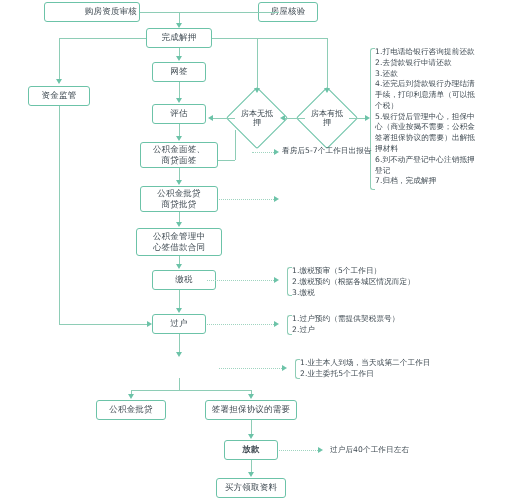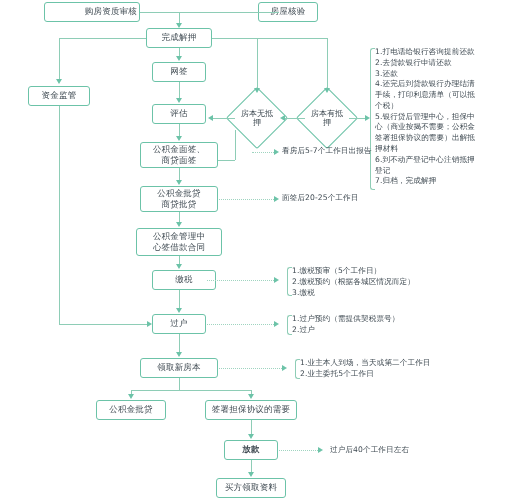--- a/index.html
+++ b/index.html
@@ -166,23 +166,20 @@
   </div>
 
   <div class="node" style="left:152px; top:270px; width:64px; height:20px;">
     <span>缴税</span>
   </div>
 
   <div class="node" style="left:152px; top:314px; width:54px; height:20px;">
     <span>过户</span>
   </div>
 
-  <div class="node" style="left:140px; top:358px; width:78px; height:20px;">
-    <span>领取新房本</span>
-  </div>
 
   <div class="node" style="left:96px; top:400px; width:70px; height:20px;">
     <span>公积金批贷</span>
   </div>
 
   <div class="node" style="left:205px; top:400px; width:92px; height:20px;">
     <span>签署担保协议的需要</span>
   </div>
 
   <div class="node" style="left:224px; top:440px; width:54px; height:20px;font-weight:bold;">
@@ -302,21 +299,20 @@
 5.银行贷后管理中心，担保中
 心（商业按揭不需要；公积金
 签署担保协议的需要）出解抵
 押材料
 6.到不动产登记中心注销抵押
 登记
 7.归档，完成解押</div>
 
   <div class="anno single" style="left:282px; top:146px; width:120px;">看房后5-7个工作日出报告</div>
 
-  <div class="anno single" style="left:282px; top:193px; width:120px;">面签后20-25个工作日</div>
 
   <div class="brace" style="left:287px; top:267px; height:27px;"></div>
   <div class="anno" style="left:292px; top:266px; width:130px;">1.缴税预审（5个工作日）
 2.缴税预约（根据各城区情况而定）
 3.缴税</div>
 
   <div class="brace" style="left:287px; top:315px; height:18px;"></div>
   <div class="anno" style="left:292px; top:314px; width:130px;">1.过户预约（需提供契税票号）
 2.过户</div>
 

